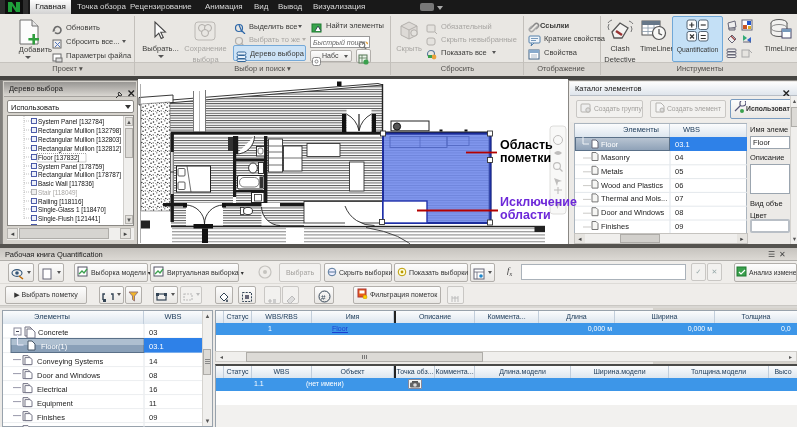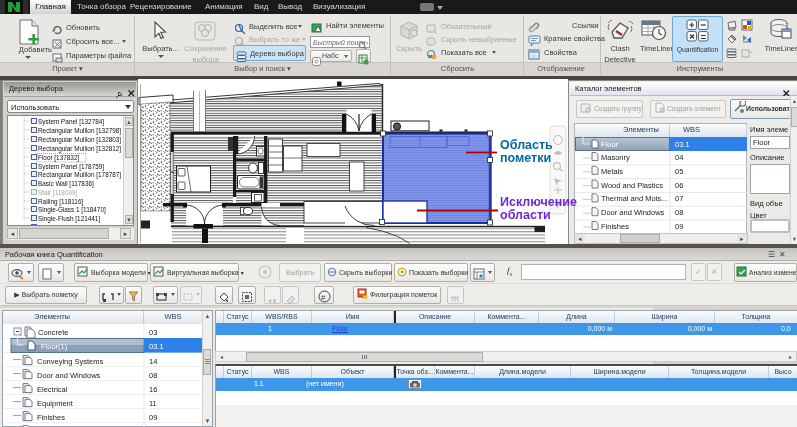--- a/index.html
+++ b/index.html
@@ -179,21 +179,21 @@
       </svg></div>
 <div class="abs rtxt" style="left:441px;top:47px;">Показать все</div>
 <div class="abs" style="left:492px;top:51px;width:0;height:0;border-left:2.5px solid transparent;border-right:2.5px solid transparent;border-top:3px solid #555;"></div>
 
 <div class="abs ftr" style="left:415px;top:62px;width:85px;">Сбросить</div>
 
 <div class="abs" style="left:528px;top:19px;width:13px;height:11px;"><svg width="13" height="11">
         <path d="M2 7 l5 -5 a2 2 0 0 1 3 3 l-2 2" fill="none" stroke="#888" stroke-width="1.6"></path>
         <path d="M10 4 l-5 5 a2 2 0 0 1 -3 -3 l2 -2" fill="none" stroke="#aaa" stroke-width="1.6"></path>
       </svg></div>
-<div class="abs rtxt" style="left:572px;top:20px;">Ссылки</div>
+<div class="abs rtxt" style="left:540px;top:20px;font-weight:bold;">Ссылки</div>
 
 <div class="abs" style="left:528px;top:32px;width:13px;height:11px;"><svg width="13" height="11">
         <rect x="1" y="1" width="11" height="7" rx="1" fill="#eef4fa" stroke="#5580aa"></rect>
         <path d="M4 8 l-1 3 l3 -3" fill="#eef4fa" stroke="#5580aa"></path>
         <path d="M3 3.5 h7 M3 5.5 h5" stroke="#5580aa" stroke-width="0.8"></path>
       </svg></div>
 <div class="abs rtxt" style="left:544px;top:33px;">Краткие свойства</div>
 
 <div class="abs" style="left:528px;top:46px;width:13px;height:11px;"><svg width="13" height="11">
         <rect x="1" y="1" width="10" height="9" fill="#fff" stroke="#446688"></rect>
@@ -703,21 +703,21 @@
 <div class="abs" style="left:0;top:96px;width:40px;height:14px;background:#fff;border:2px solid #b9bfc6;border-radius:2px;"></div>
 </div>
 
 <div class="abs" style="left:221px;top:15px;width:8px;height:149px;background:#f0efed;border-left:1px solid #d5d3cf;">
 <div class="abs" style="left:0px;top:1px;width:7px;height:9px;font-size:5.5px;color:#555;text-align:center;line-height:9px;">▲</div>
 <div class="abs" style="left:0px;top:11px;width:7px;height:20px;background:#dcdad6;border:1px solid #aeaca8;"></div>
 <div class="abs" style="left:0px;bottom:1px;width:7px;height:9px;font-size:5.5px;color:#555;text-align:center;line-height:9px;">▼</div>
 </div>
 </div>
 
-<div class="abs" style="left:500px;top:139px;z-index:60;font-size:12.5px;font-weight:bold;color:#0369a1;line-height:13px;">Область<br>пометки</div>
+<div class="abs" style="left:500px;top:139px;z-index:60;font-size:12.5px;font-weight:bold;color:#000000;line-height:13px;">Область<br>пометки</div>
 
 <div class="abs" style="left:500px;top:196px;z-index:60;font-size:12.5px;font-weight:bold;color:#6d28d9;line-height:13px;">Исключение<br>области</div>
 
 <div class="abs" style="left:0;top:244px;width:797px;height:4px;background:#55534f;"></div>
 
 <div class="abs" style="left:0;top:248px;width:653px;height:179px;background:#eceae7;">
 
 <div class="abs" style="left:0;top:0;width:797px;height:13px;background:linear-gradient(#c6c3be,#dcd9d4);border-bottom:1px solid #b0aeaa;"></div>
 <div class="abs" style="left:5px;top:2px;font-size:7.5px;color:#1a1a1a;">Рабочая книга Quantification</div>
 <div class="abs" style="left:779px;top:2px;font-size:8px;color:#444;">✕</div>

